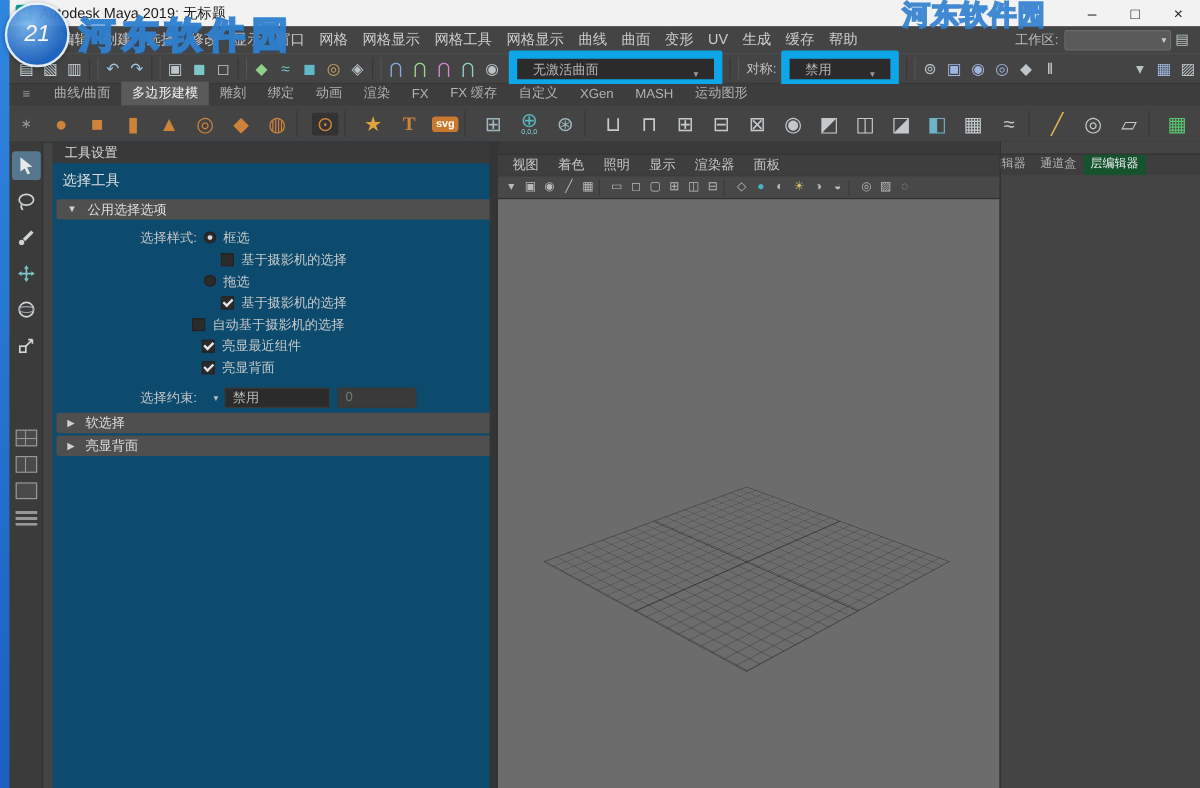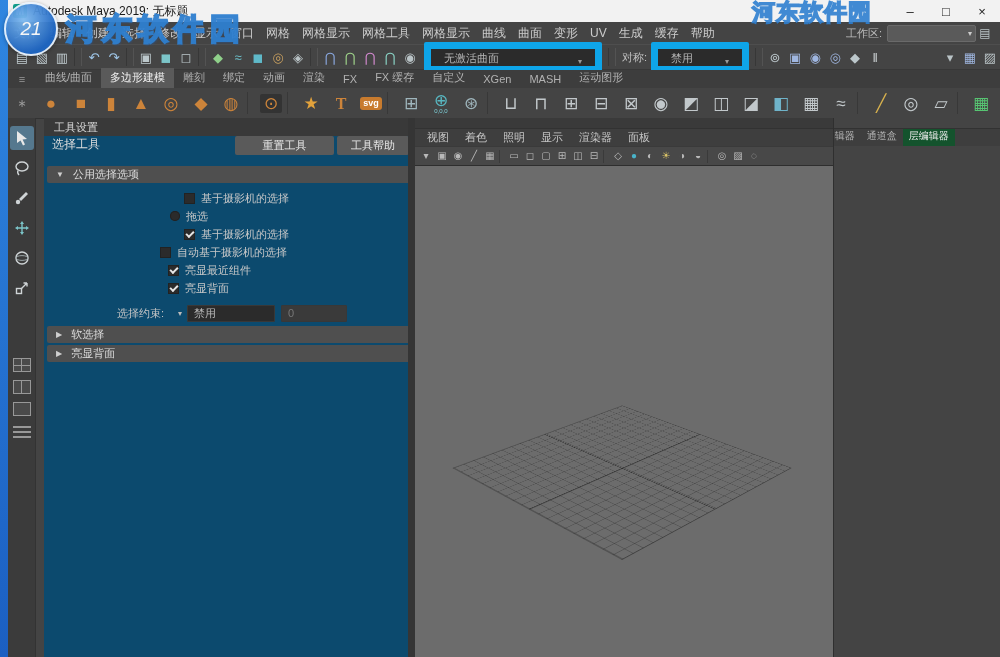--- a/index.html
+++ b/index.html
@@ -57,21 +57,21 @@
   .tool svg{display:block;}
   .toolbox-gap{height:52px;}
   .lay{width:18px;height:14px;border:1px solid #989898;background:#4a4a4a;margin-bottom:8px;box-sizing:border-box;}
   .lay.l2{background:linear-gradient(90deg,#4a4a4a 7px,#989898 7px,#989898 8px,#4a4a4a 8px);}
   .lay.l4{background:linear-gradient(90deg,transparent 7px,#989898 7px,#989898 8px,transparent 8px),linear-gradient(0deg,transparent 5px,#989898 5px,#989898 6px,transparent 6px),#4a4a4a;}
   .lay.llist{border:none;background:repeating-linear-gradient(0deg,#989898 0 2px,transparent 2px 5px);}
 
   
   .tool-settings{position:absolute;left:20px;top:118px;width:372px;height:539px;background:#0c4a6e;border-right:1px solid #2f2f2f;box-sizing:border-box;margin-left:24px;}
   .ts-title{height:18px;background:#393939;display:flex;align-items:center;padding:0 10px;color:#d8d8d8;font-size:11px;}
-  .ts-toolrow{height:28px;display:flex;align-items:flex-start;padding:0 6px;}
+  .ts-toolrow{height:28px;display:flex;align-items:center;padding:0 6px;}
   .ts-toolname{font-size:12px;color:#dddddd;margin-left:2px;}
   .ts-buttons{margin-left:auto;display:flex;}
   .ts-btn{height:19px;background:#5a5a5a;border:none;border-radius:2px;color:#e8e8e8;font-size:11px;margin-left:3px;display:flex;align-items:center;justify-content:center;}
   .ts-btn.reset{width:99px;}
   .ts-btn.help{width:72px;}
   .sec{height:17px;margin:2px 3px;background:#4f4f4f;border-radius:2px;display:flex;align-items:center;padding:0 9px;font-size:11px;color:#dddddd;}
   .sec .arr{font-size:8px;margin-right:9px;color:#cfcfcf;}
   .opts{padding:4px 0 2px;}
   .opt-row{height:18px;display:flex;align-items:center;}
   .opt-prefix{flex:0 0 120px;text-align:right;margin-right:6px;color:#c4c4c4;font-size:11px;}
@@ -594,33 +594,34 @@
     <div class="lay l4"></div>
     <div class="lay l2"></div>
     <div class="lay"></div>
     <div class="lay llist"></div>
   </div>
 
   <div class="tool-settings">
     <div class="ts-title">工具设置</div>
     <div class="ts-toolrow">
       <span class="ts-toolname">选择工具</span>
-      <div class="ts-buttons">
-        <div class="ts-btn reset">重置工具</div>
-        <div class="ts-btn help">工具帮助</div>
-      </div>
     </div>
 
     <div class="sec">
       <span class="arr">▼</span>
       <span>公用选择选项</span>
     </div>
 
     <div class="opts">
 
+        <div class="opt-row i0">
+          <span class="opt-prefix">选择样式:</span>
+          <span class="ctrl radio on"></span>
+          <span class="opt-label">框选</span>
+        </div>
 
         <div class="opt-row i1">
           <span class="opt-prefix"></span>
           <span class="ctrl check"></span>
           <span class="opt-label">基于摄影机的选择</span>
         </div>
 
         <div class="opt-row i0">
           <span class="opt-prefix"></span>
           <span class="ctrl radio"></span>

